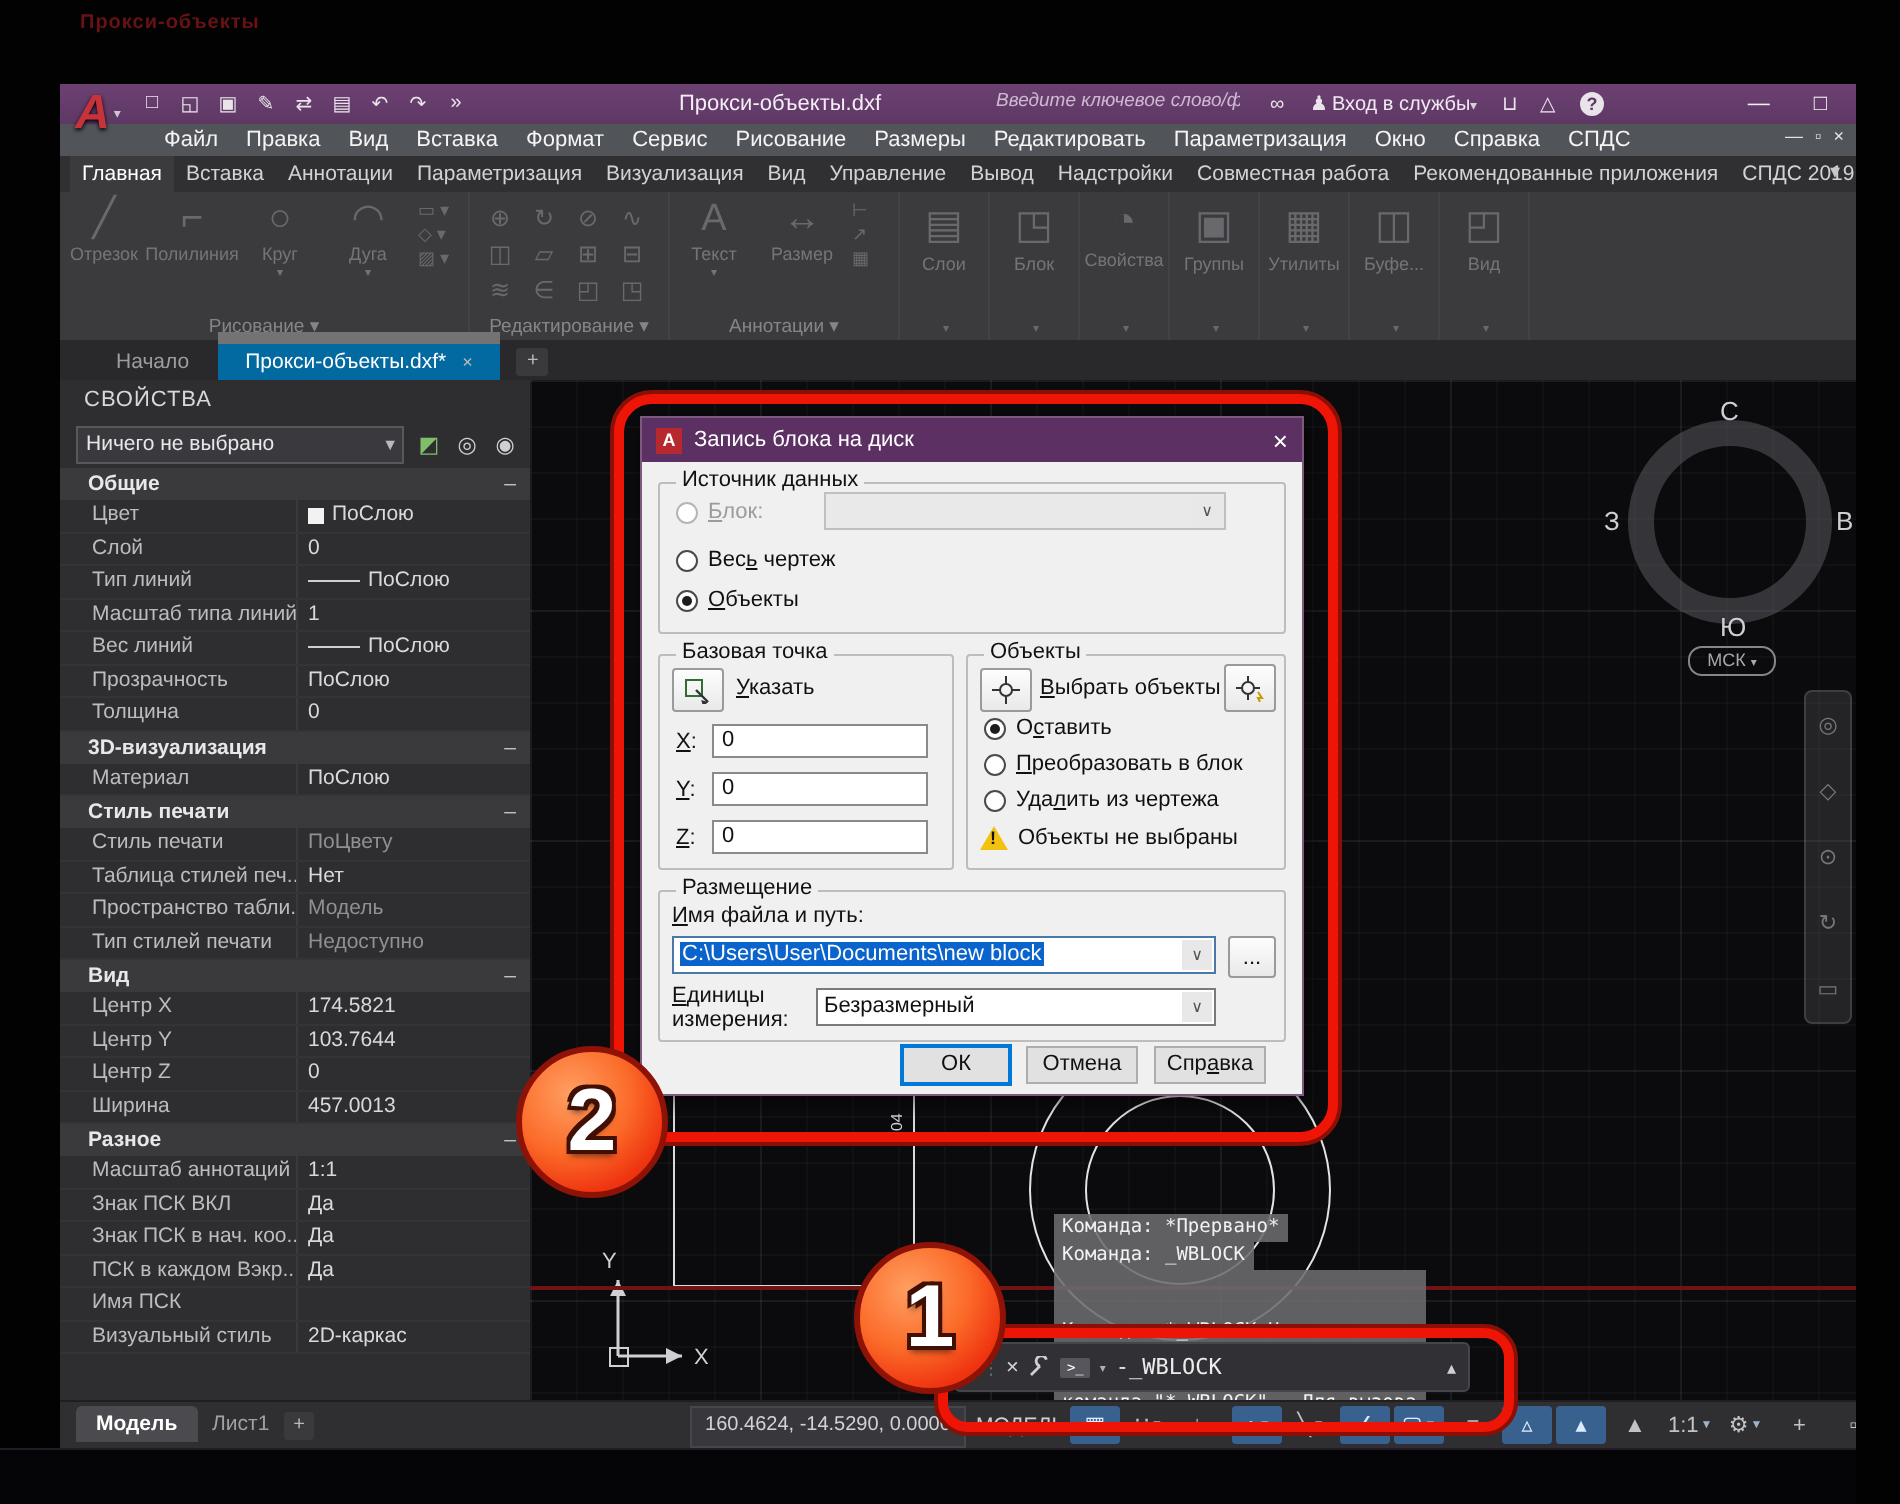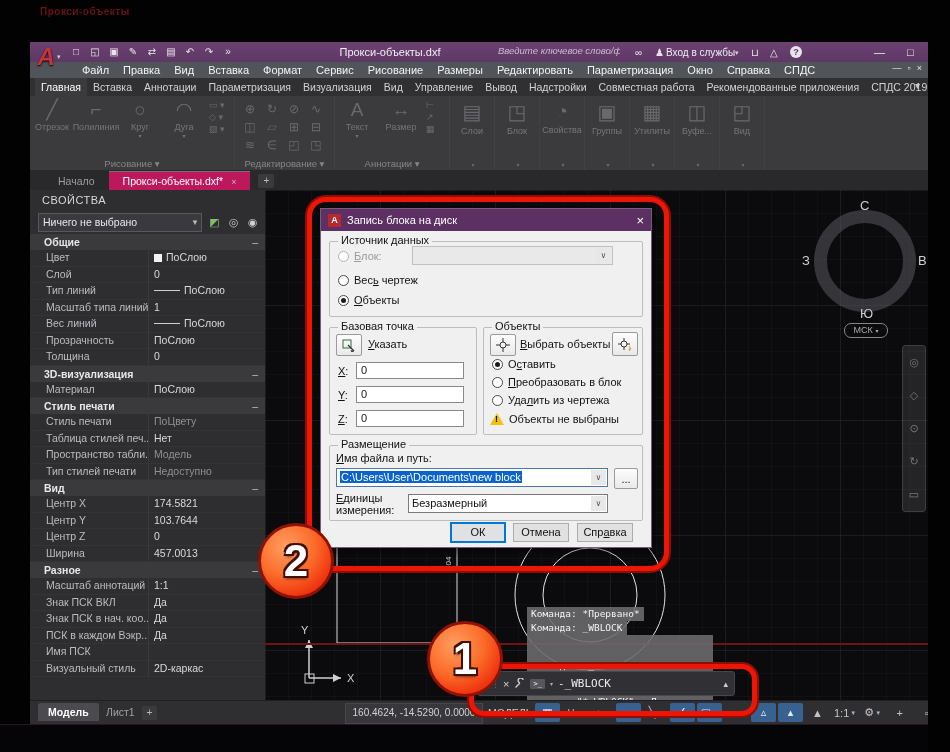--- a/index.html
+++ b/index.html
@@ -48,21 +48,21 @@
   .minigrid{display:grid;grid-template-columns:repeat(4,22px);grid-auto-rows:18px;padding:2px 4px;}
   .minigrid span{color:#8f9094;font-size:12px;text-align:center;line-height:18px;}
   .tallpanel{width:45px;position:relative;display:flex;flex-direction:column;align-items:center;border-right:1px solid #49494c;box-sizing:border-box;}
   .tallpanel .g{font-size:20px;color:#8f9094;margin-top:4px;}
   .tallpanel .lbl{font-size:9px;color:#a3a4a7;margin-top:2px;}
   .tallpanel .caret{margin-top:auto;margin-bottom:2px;color:#8f9094;}
 
   
   .doctabs{left:30px;top:170px;width:920px;height:20px;background:#29292b;display:flex;align-items:flex-end;}
   .doctab{font-size:10.5px;padding:3px 14px;color:#9d9da0;}
-  .doctab.active{background:#be185d;color:#ffffff;border-top:1px solid #737373;}
+  .doctab.active{background:#0369a1;color:#ffffff;border-top:6px solid #737373;}
   .doctab .x{margin-left:8px;color:#b9b9bc;font-size:9px;}
   .doctab-add{width:16px;height:14px;background:#3a3a3d;border-radius:2px;color:#b9b9bc;text-align:center;line-height:14px;font-size:10px;margin-left:8px;margin-bottom:2px;}
 
   
   .palette{left:30px;top:190px;width:235px;height:510px;background:#2e2e31;overflow:hidden;}
   .pal-title{height:20px;line-height:20px;padding-left:12px;color:#d8d8da;font-size:11px;letter-spacing:.5px;}
   .pal-selrow{height:24px;display:flex;align-items:center;padding:0 4px 0 8px;gap:4px;}
   .pal-dd{width:160px;height:17px;background:#3a3a3e;border:1px solid #58585c;color:#e8e8ea;font-size:10.5px;line-height:16px;padding-left:4px;position:relative;}
   .pal-dd .dd{position:absolute;right:2px;top:1px;color:#b9b9bc;font-size:8px;}
   .pal-ico{width:17px;height:16px;display:flex;align-items:center;justify-content:center;font-size:11px;color:#cfcfd2;}

